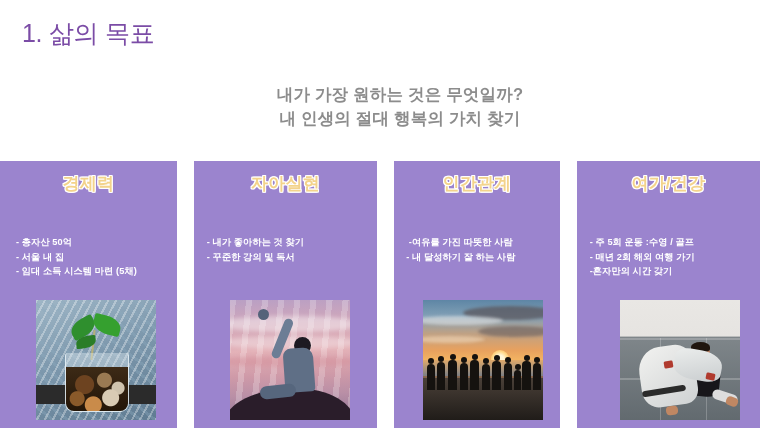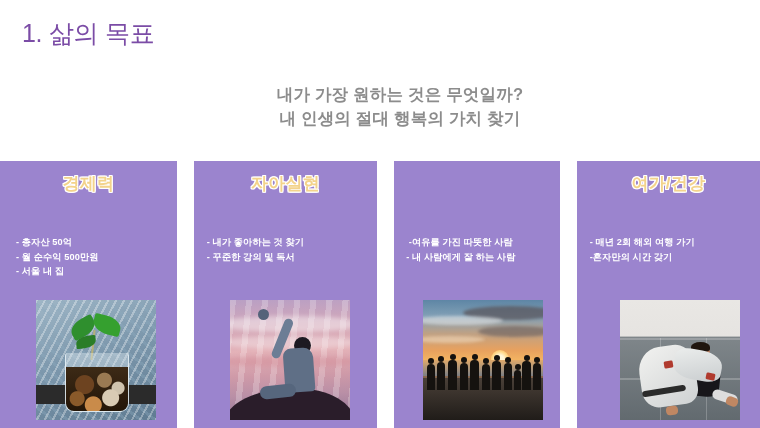--- a/index.html
+++ b/index.html
@@ -291,22 +291,22 @@
   <span class="sub-line">내가 가장 원하는 것은 무엇일까?</span>
   <span class="sub-line">내 인생의 절대 행복의 가치 찾기</span>
 </div>
 
 <div id="panel-strip">
 
   <div class="panel p1">
     <div class="panel-title">경제력</div>
     <ul class="panel-list">
       <li>-  총자산 50억</li>
-      <li>-  월 순수익 500만원</li>
       <li>-  서울 내 집</li>
+      <li>- 임대 소득 시스템 마련 (5채)</li>
     </ul>
     <div class="photo">
       <div class="photo-inner ph-coins">
         <div class="stem"></div>
         <div class="leaf l1"></div>
         <div class="leaf l2"></div>
         <div class="leaf l3"></div>
         <div class="jar"></div>
       </div>
     </div>
@@ -329,23 +329,24 @@
           <div class="p2-fist"></div>
           <div class="p2-head"></div>
           <div class="p2-torso"></div>
           <div class="p2-legs"></div>
         </div>
       </div>
     </div>
   </div>
 
   <div class="panel p3">
+    <div class="panel-title">인간관계</div>
     <ul class="panel-list">
       <li>-여유를 가진  따뜻한 사람</li>
-      <li>- 내 사람에게 잘 하는 사람</li>
+      <li>- 내 달성하기 잘 하는 사람</li>
     </ul>
     <div class="photo">
       <div class="photo-inner ph-beach">
         <div class="bcloud bc2"></div>
         <div class="bcloud bc1"></div>
         <div class="bcloud bc3"></div>
         <div class="bcloud bc4"></div>
         <div class="sun"></div>
         <div class="sea"></div>
         <div class="sand"></div>
@@ -362,20 +363,21 @@
           <i style="left:99px; width:9px;  height:29px;"></i>
           <i style="left:110px;width:8px;  height:27px;"></i>
         </div>
       </div>
     </div>
   </div>
 
   <div class="panel p4">
     <div class="panel-title">여가/건강</div>
     <ul class="panel-list">
+      <li>- 주 5회 운동  :수영 / 골프</li>
       <li>- 매년 2회 해외 여행 가기</li>
       <li>-혼자만의 시간 갖기</li>
     </ul>
     <div class="photo">
       <div class="photo-inner ph-mat">
         <div class="matline ml-h" style="top:38px;"></div>
         <div class="matline ml-h" style="top:78px;"></div>
         <div class="matline ml-v" style="left:40px;"></div>
         <div class="matline ml-v" style="left:86px;"></div>
         <div class="opp-body"></div>

